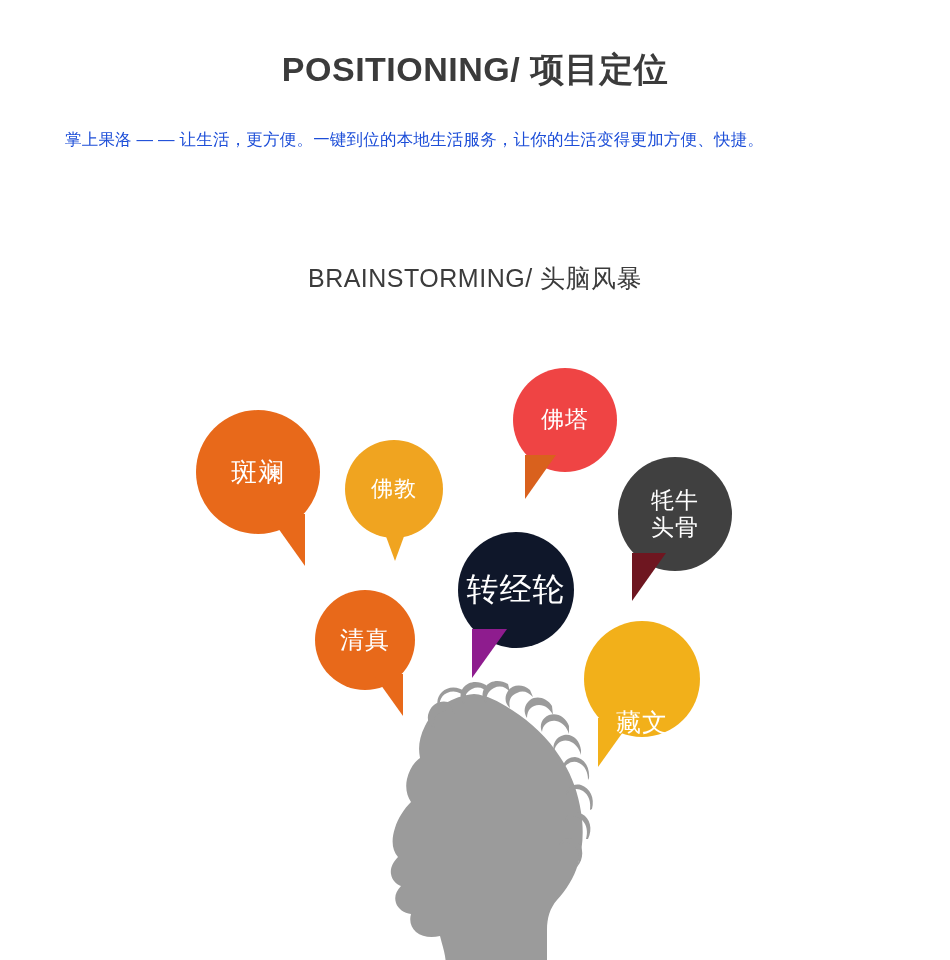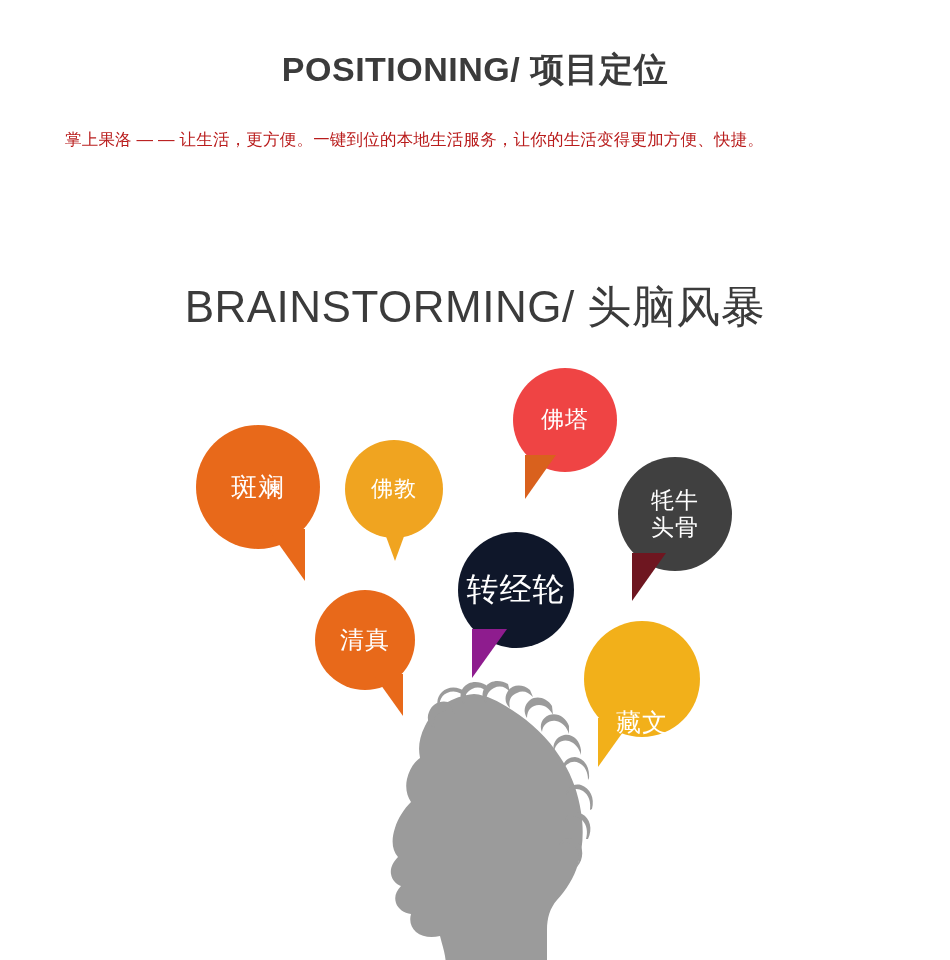--- a/index.html
+++ b/index.html
@@ -31,33 +31,33 @@
     font-size: 34px;
     font-weight: 700;
     letter-spacing: 0.5px;
     color: #3b3b3b;
     white-space: nowrap;
   }
   #title-positioning { top: 24px; }
   #title-brainstorming {
     top: 241px;
     font-weight: 400;
-    font-size: 44px;
+    font-size: 25px;
     color: #3b3b3b;
   }
 
   
   .intro {
     position: absolute;
     left: 65px;
     top: 104px;
     width: 822px;
     font-size: 16.5px;
     line-height: 37px;
-    color: #b91c1c;
+    color: #1d4ed8;
     text-align: left;
     letter-spacing: 0.2px;
   }
 
   
   .brainstorm {
     position: absolute;
     left: 0;
     top: 330px;
     width: 950px;
@@ -109,21 +109,21 @@
 
   <h1 class="section-title" id="title-positioning">POSITIONING/ 项目定位</h1>
 
   <p class="intro">掌上果洛 — — 让生活，更方便。一键到位的本地生活服务，让你的生活变得更加方便、快捷。</p>
 
   <h2 class="section-title" id="title-brainstorming">BRAINSTORMING/ 头脑风暴</h2>
 
   <div class="brainstorm">
 
     <div id="bubble-layer">
-        <div class="bubble" style="left: 196px; top: 95px; width: 124px; height: 124px; background: rgb(232, 105, 26); font-size: 26px; justify-content: center;">
+        <div class="bubble" style="left: 196px; top: 80px; width: 124px; height: 124px; background: rgb(232, 105, 26); font-size: 26px; justify-content: center;">
           <span class="bubble-label">斑斓</span>
           <span class="tail" style="right: 15px; bottom: -32px; border-left: 37px solid transparent; border-top: 52px solid rgb(232, 105, 26);"></span>
         </div>
         <div class="bubble" style="left: 345px; top: 110px; width: 98px; height: 98px; background: rgb(240, 164, 32); font-size: 22px;">
           <span class="bubble-label">佛教</span>
           <span class="tail" style="left: 35px; bottom: -23px; border-left: 15px solid transparent; border-right: 15px solid transparent; border-top: 41px solid rgb(240, 164, 32);"></span>
         </div>
         <div class="bubble" style="left: 513px; top: 38px; width: 104px; height: 104px; background: #ef4444; font-size: 23px;">
           <span class="bubble-label">佛塔</span>
           <span class="tail" style="left: 12px; bottom: -27px; border-right: 31px solid transparent; border-top: 44px solid rgb(217, 97, 29);"></span>

